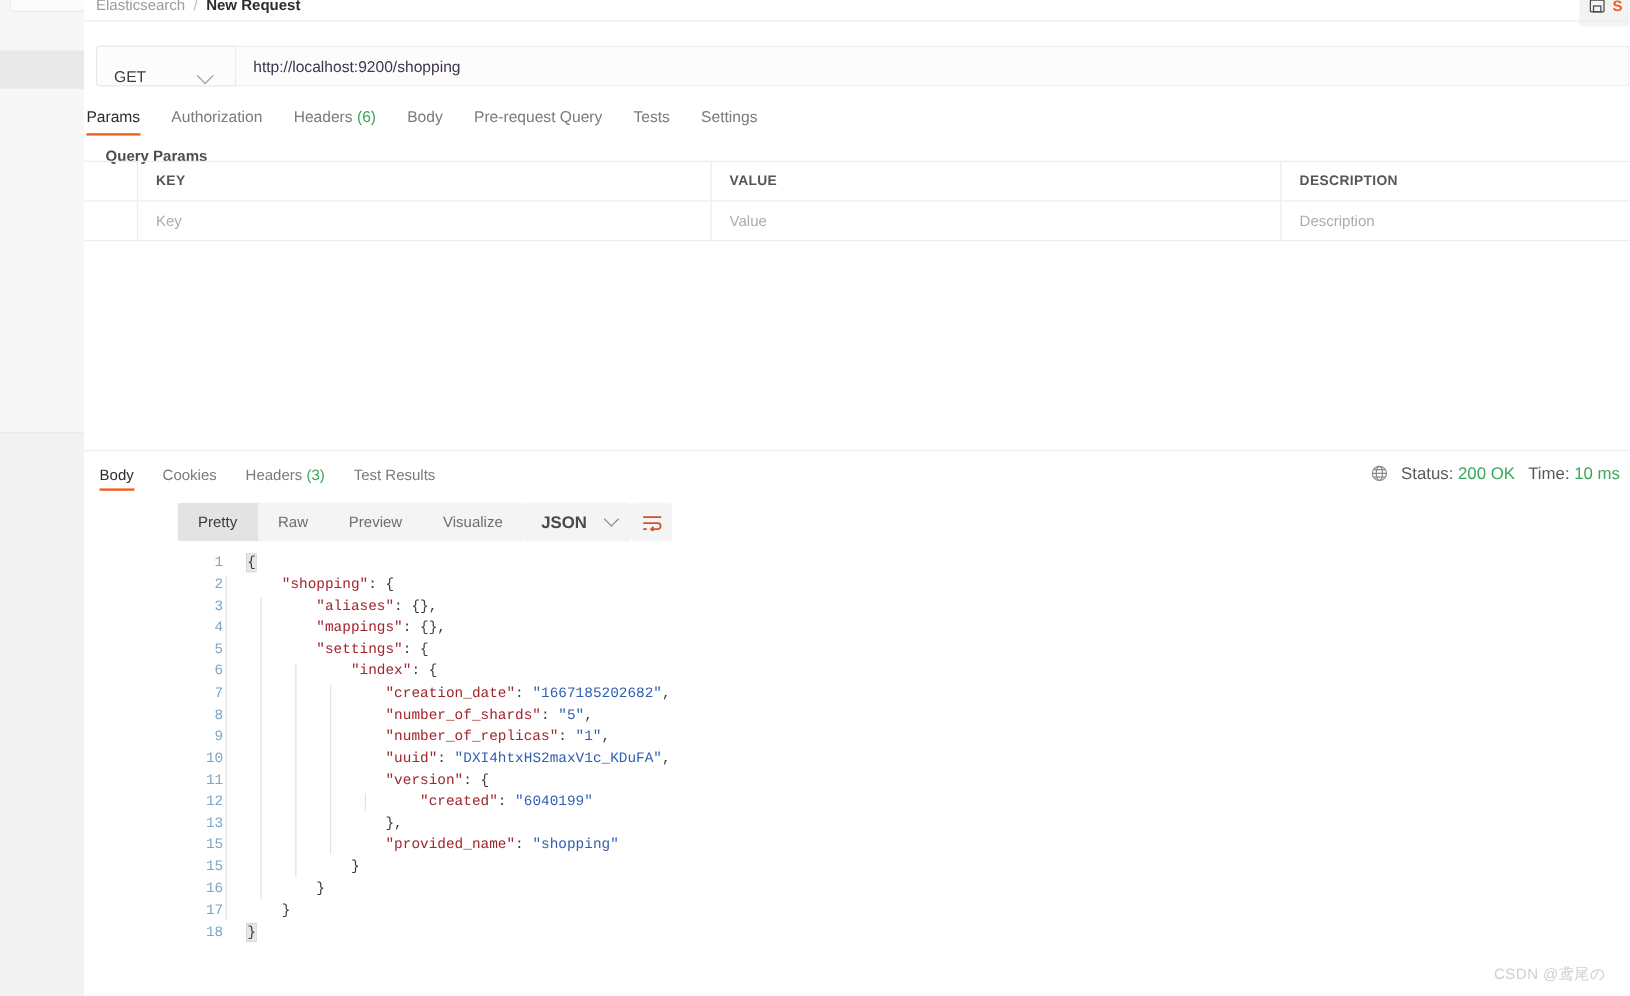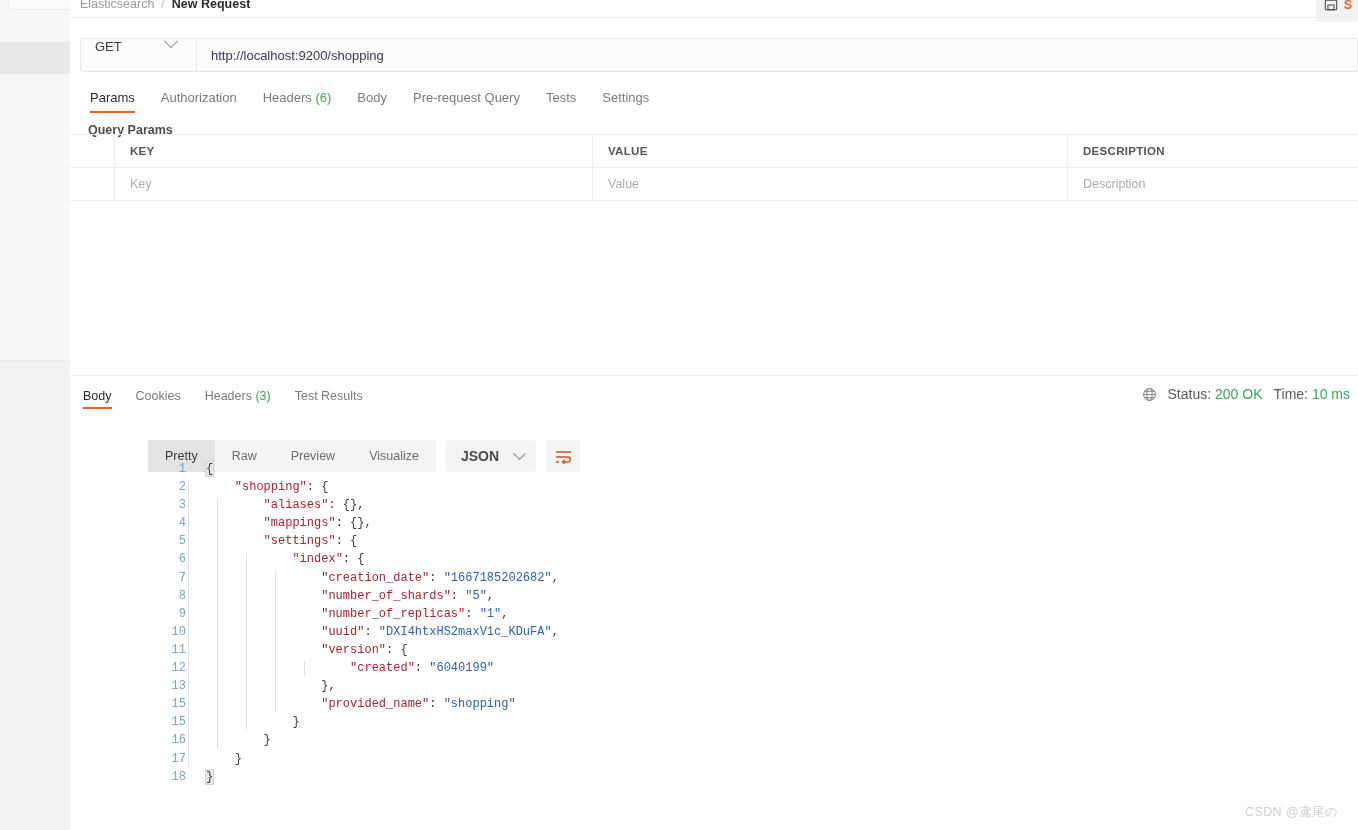--- a/index.html
+++ b/index.html
@@ -105,21 +105,21 @@
     height: 34px;
     display: flex;
     width: 1278px;
   }
   .method-box {
     width: 117px;
     border: 1px solid #e8e8e8;
     border-radius: 3px 0 0 3px;
     background: #fcfcfc;
     display: flex;
-    align-items: flex-start;
+    align-items: flex-end;
     justify-content: space-between;
     padding: 0 20px 0 14px;
     box-sizing: border-box;
   }
   .method-label { font-size: 13px; color: #3b3b3b; }
   .chev {
     width: 9px; height: 9px;
     border-right: 1.4px solid #9a9a9a;
     border-bottom: 1.4px solid #9a9a9a;
     transform: rotate(45deg) translate(-2px,-2px);
@@ -133,21 +133,21 @@
     display: flex;
     align-items: center;
     padding-left: 14px;
     box-sizing: border-box;
   }
   .url-text { font-size: 13px; color: #40344e; }
 
   
   .req-tabs {
     position: absolute;
-    left: 18px; top: 86px;
+    left: 0; top: 86px;
     display: flex;
     gap: 0;
     align-items: flex-end;
     height: 27px;
     justify-content: center;
   }
   .req-tab {
     padding: 0 13px 8px 13px;
     font-size: 13px;
     color: #7b7b7b;
@@ -243,24 +243,23 @@
     font-size: 14px;
     color: #5a5a5a;
   }
   .globe-icon { width: 15px; height: 15px; display: block; }
   .status-ok { color: #3aa65a; }
   .time-val { color: #3aa65a; }
 
   
   .view-toolbar {
     position: absolute;
-    left: 78px; top: 440px;
-    display: flex;
-    align-items: center;
-    gap: 10px;
+    left: 78px; top: 419px;
+    display: flex;
+    align-items: center;
   }
   .seg {
     display: flex;
     background: #f4f4f4;
     border-radius: 3px;
     overflow: hidden;
     height: 32px;
   }
   .seg-item {
     display: flex;

